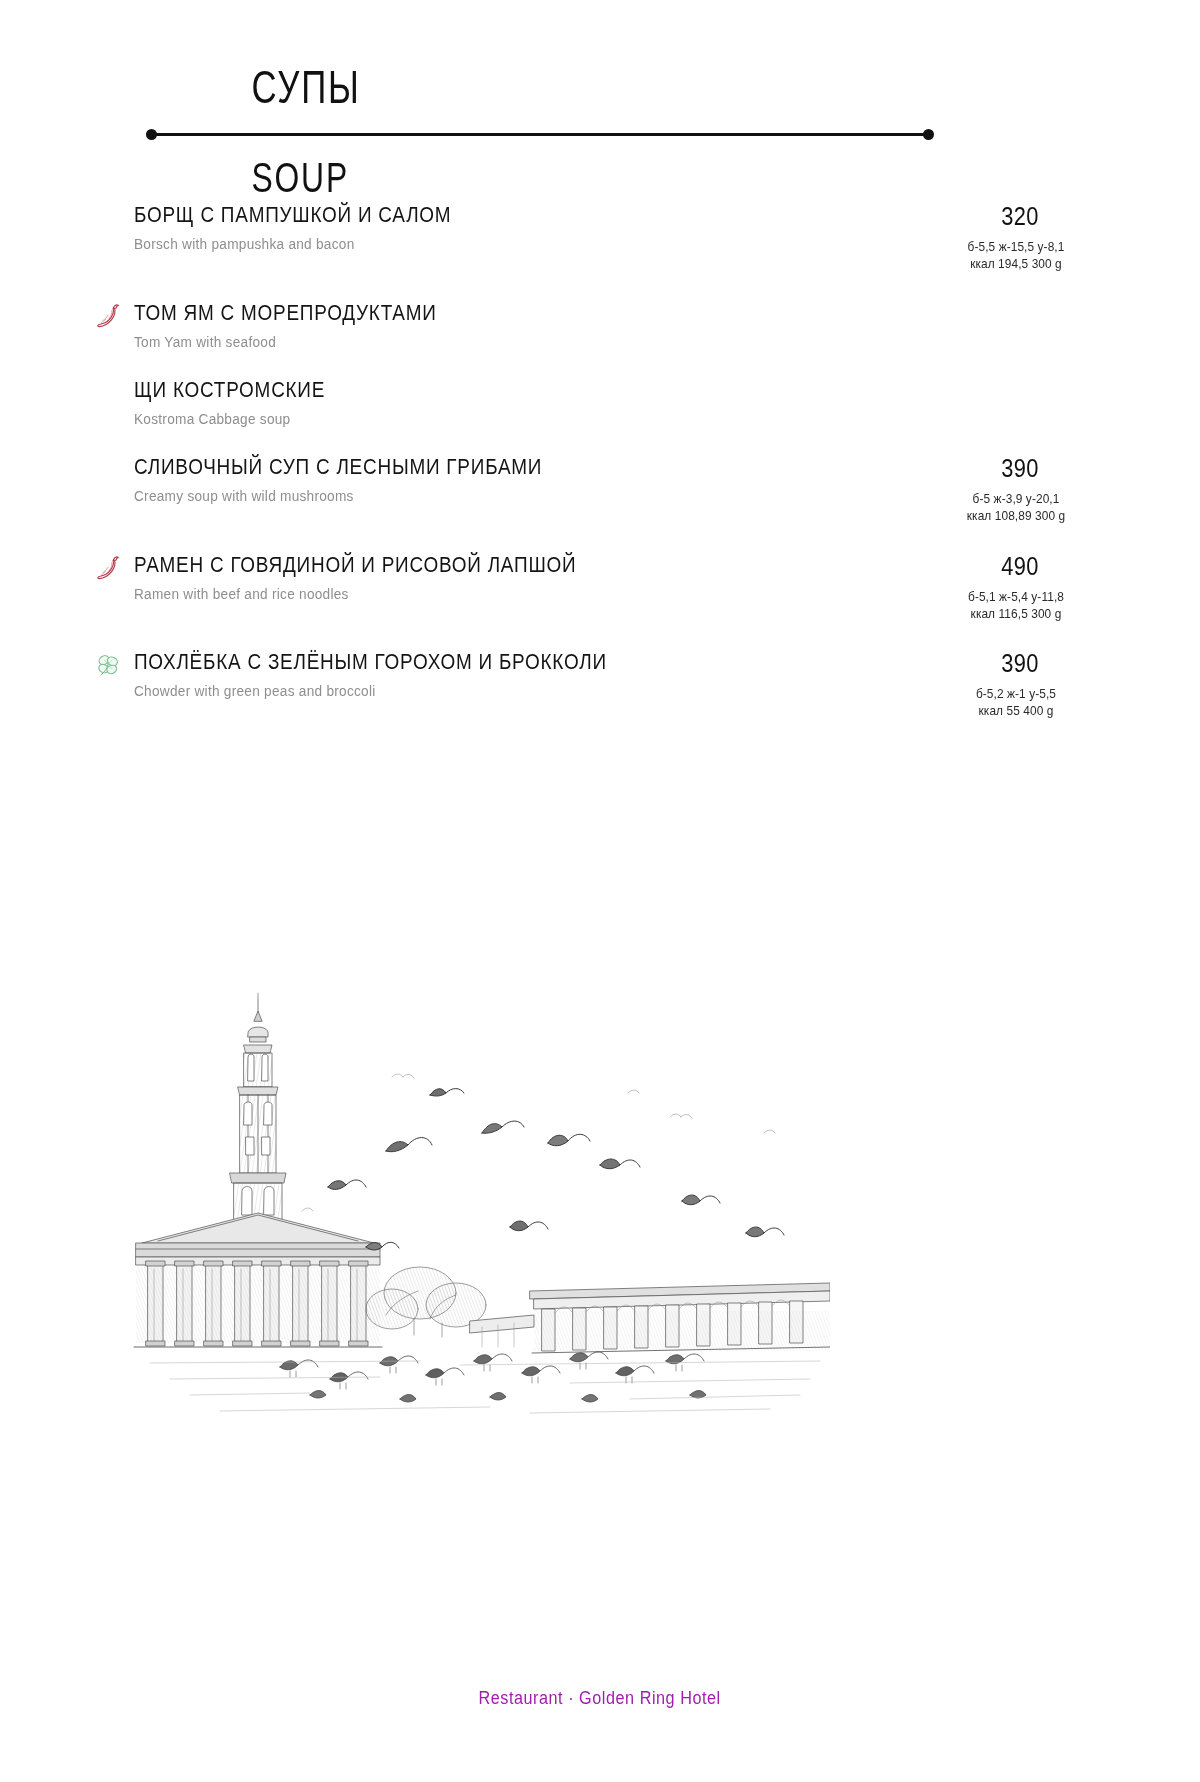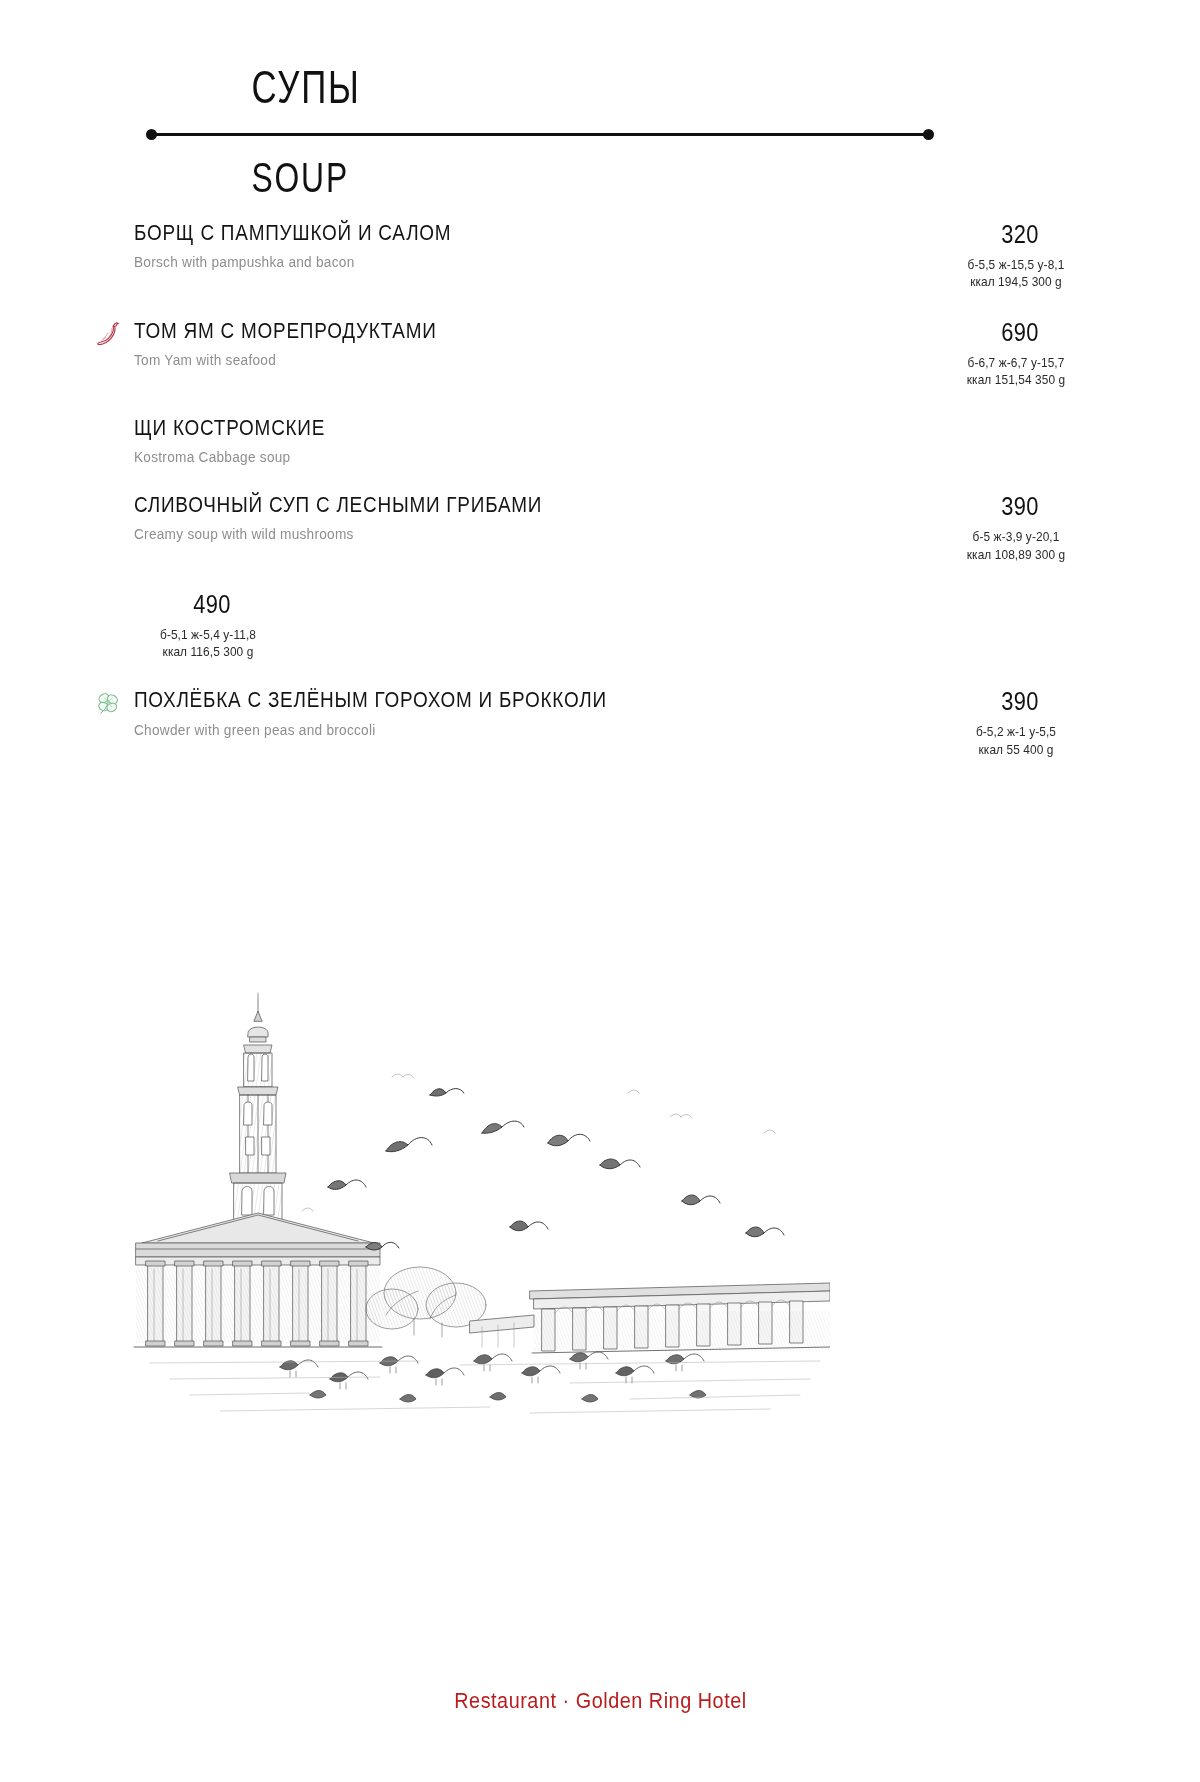--- a/index.html
+++ b/index.html
@@ -71,21 +71,21 @@
     transform: scaleX(0.74);
     transform-origin: center center;
     white-space: nowrap;
     color: #111111;
   }
 
   
   .menu {
     position: absolute;
     left: 96px;
-    top: 221px;
+    top: 203px;
     width: 1008px;
   }
   .item {
     position: relative;
     display: flex;
     justify-content: space-between;
     align-items: flex-start;
     margin-bottom: 28px;
   }
   .item:last-child { margin-bottom: 3px; }
@@ -162,23 +162,23 @@
   }
   .illustration svg { display: block; width: 100%; height: 100%; }
 
   
   .footer {
     position: absolute;
     left: 0;
     right: 0;
     top: 1688px;
     text-align: center;
-    font-size: 22px;
+    font-size: 18px;
     letter-spacing: 0.6px;
-    color: #b91c1c;
+    color: #a21caf;
   }
   .footer span {
     display: inline-block;
     transform: scaleX(0.9);
   }
 </style>
 </head>
 <body>
 
 <div class="page">
@@ -218,27 +218,20 @@
                      C6.2 24.7 5.6 24.2 5.9 23.4 C6.2 22.6 7.3 22.2 8.8 22.0
                      C12.6 21.4 16.3 19.1 18.8 15.6 C21.0 12.5 21.9 9.0 21.1 6.4 Z" fill="#fdf4f5" stroke="#b8384a" stroke-width="1.15" stroke-linejoin="round"></path>
             <path d="M19.8 8.3 C20.3 11.0 19.2 14.0 17.1 16.6" fill="none" stroke="#cf7b87" stroke-width="0.75"></path>
             <path d="M16.4 12.6 C15.0 15.2 12.9 17.4 10.6 18.8" fill="none" stroke="#cf7b87" stroke-width="0.7"></path>
             <path d="M14.0 17.2 C12.6 18.6 10.9 19.8 9.2 20.6" fill="none" stroke="#cf7b87" stroke-width="0.6"></path>
           </svg>
         </span>
         <div class="item-name">ТОМ ЯМ С МОРЕПРОДУКТАМИ</div>
         <div class="item-desc">Tom Yam with seafood</div>
       </div>
-      <div class="item-right">
-        <div class="price">690</div>
-        <div class="nutrition">
-          <div>б-6,7  ж-6,7  у-15,7</div>
-          <div>ккал 151,54  350 g</div>
-        </div>
-      </div>
     </div>
 
     <div class="item">
       <div class="item-left">
         <div class="item-name">ЩИ КОСТРОМСКИЕ</div>
         <div class="item-desc">Kostroma Cabbage soup</div>
       </div>
     </div>
 
     <div class="item">
@@ -249,20 +242,35 @@
       <div class="item-right">
         <div class="price">390</div>
         <div class="nutrition">
           <div>б-5  ж-3,9  у-20,1</div>
           <div>ккал 108,89  300 g</div>
         </div>
       </div>
     </div>
 
     <div class="item">
+      <div class="item-left">
+        <span class="marker">
+          <svg viewBox="0 0 34 30">
+            <path d="M21.5 5.5 C22.8 3.2 24.6 2.4 26.2 3.2 C24.9 3.9 24.1 5.0 23.8 6.4" fill="none" stroke="#b8384a" stroke-width="1.2" stroke-linecap="round"></path>
+            <path d="M22.6 6.2 C23.6 9.6 22.6 13.8 19.6 17.6 C16.4 21.6 11.6 24.3 7.4 24.6
+                     C6.2 24.7 5.6 24.2 5.9 23.4 C6.2 22.6 7.3 22.2 8.8 22.0
+                     C12.6 21.4 16.3 19.1 18.8 15.6 C21.0 12.5 21.9 9.0 21.1 6.4 Z" fill="#fdf4f5" stroke="#b8384a" stroke-width="1.15" stroke-linejoin="round"></path>
+            <path d="M19.8 8.3 C20.3 11.0 19.2 14.0 17.1 16.6" fill="none" stroke="#cf7b87" stroke-width="0.75"></path>
+            <path d="M16.4 12.6 C15.0 15.2 12.9 17.4 10.6 18.8" fill="none" stroke="#cf7b87" stroke-width="0.7"></path>
+            <path d="M14.0 17.2 C12.6 18.6 10.9 19.8 9.2 20.6" fill="none" stroke="#cf7b87" stroke-width="0.6"></path>
+          </svg>
+        </span>
+        <div class="item-name">РАМЕН С ГОВЯДИНОЙ И РИСОВОЙ ЛАПШОЙ</div>
+        <div class="item-desc">Ramen with beef and rice noodles</div>
+      </div>
       <div class="item-right">
         <div class="price">490</div>
         <div class="nutrition">
           <div>б-5,1  ж-5,4  у-11,8</div>
           <div>ккал 116,5  300 g</div>
         </div>
       </div>
     </div>
 
     <div class="item">

